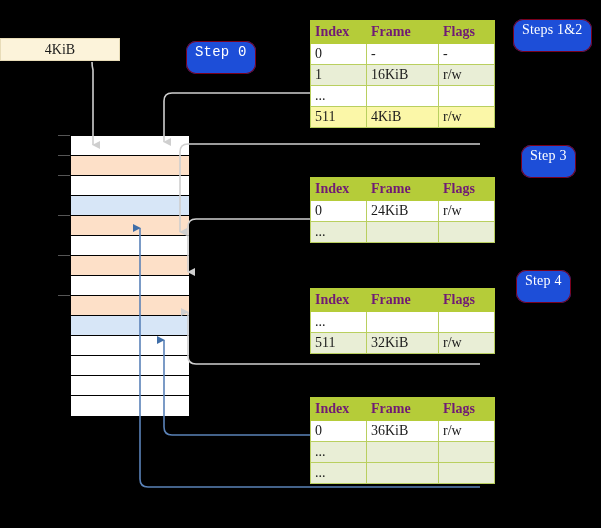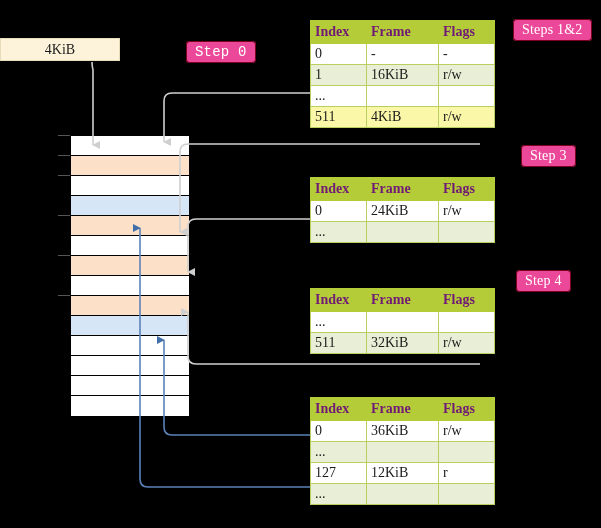--- a/index.html
+++ b/index.html
@@ -12,27 +12,27 @@
     width: 601px;
     height: 528px;
     background: #000000;
     font-family: "Liberation Serif", "DejaVu Serif", serif;
     overflow: hidden;
   }
 
   
   .step-badge {
     position: absolute;
-    background: #ec4899;
+    background: #1d4ed8;
     color: #ffffff;
     font-family: "Liberation Serif", "DejaVu Serif", serif;
     font-size: 14px;
     line-height: 14px;
-    padding: 4px 9px 4px 9px;
-    border-radius: 4px;
+    padding: 4px 9px 15px 9px;
+    border-radius: 10px;
     white-space: nowrap;
     box-shadow: 0 0 0 1px #7a001d inset;
     letter-spacing: 0.2px;
   }
 
   
   .addr-box {
     position: absolute;
     background: #fcf3da;
     border: 1px solid #e8dcb8;
@@ -271,25 +271,20 @@
         <tr class="plain">
           <td class="col-index">0</td>
           <td class="col-frame">36KiB</td>
           <td class="col-flags">r/w</td>
         </tr>
         <tr class="alt">
           <td class="col-index">...</td>
           <td class="col-frame"></td>
           <td class="col-flags"></td>
         </tr>
-        <tr class="plain">
-          <td class="col-index">127</td>
-          <td class="col-frame">12KiB</td>
-          <td class="col-flags">r</td>
-        </tr>
         <tr class="alt">
           <td class="col-index">...</td>
           <td class="col-frame"></td>
           <td class="col-flags"></td>
         </tr>
       </tbody>
   </table>
 
 </div>
 

